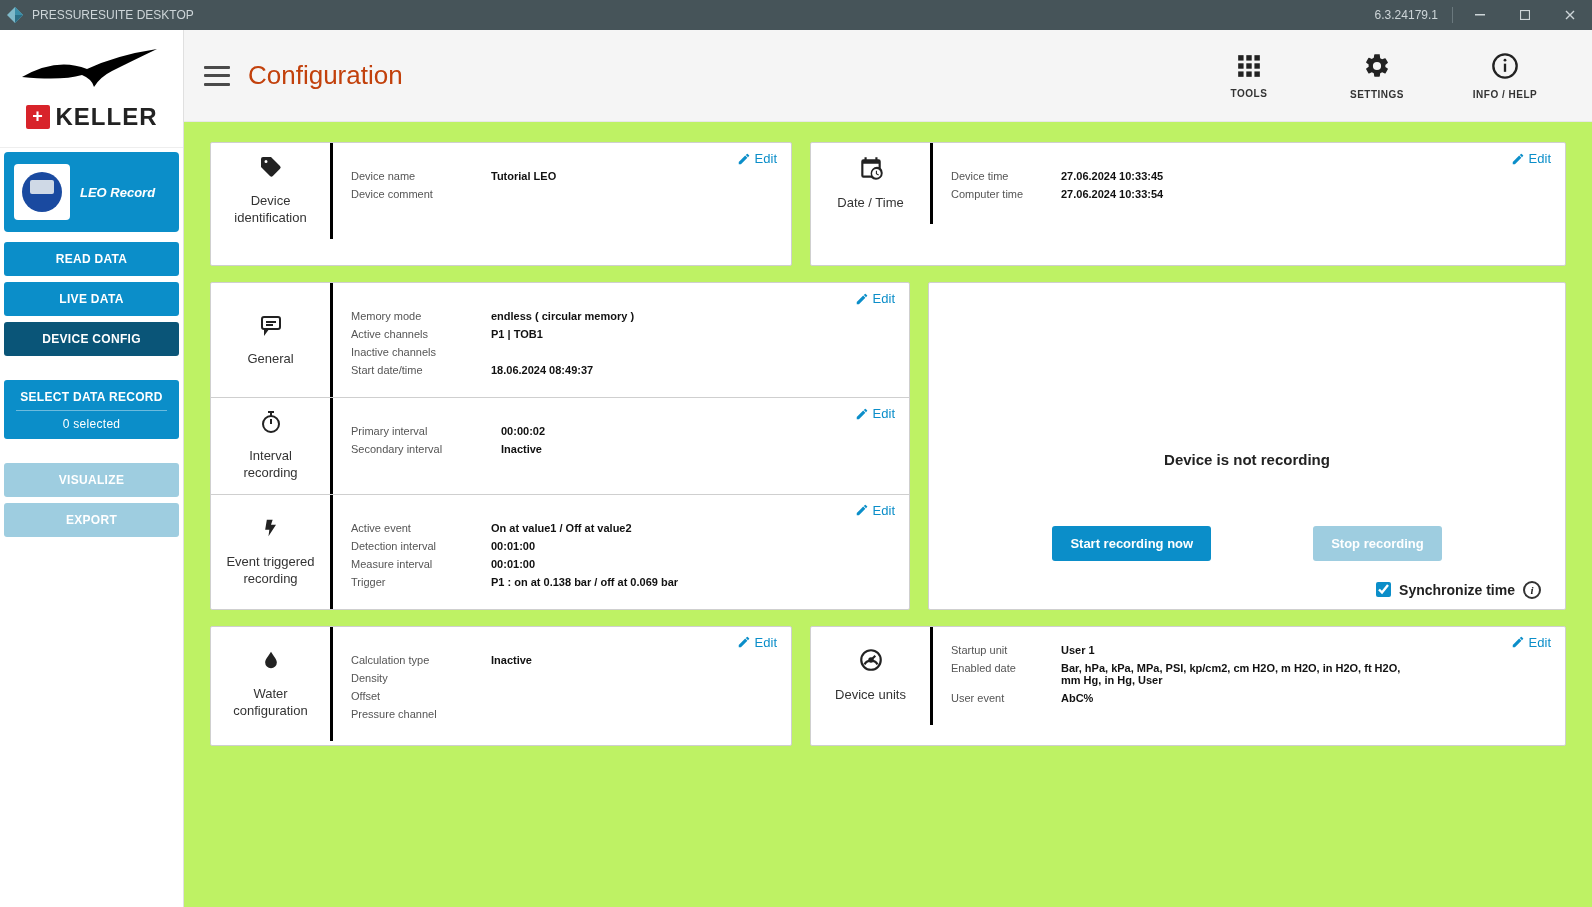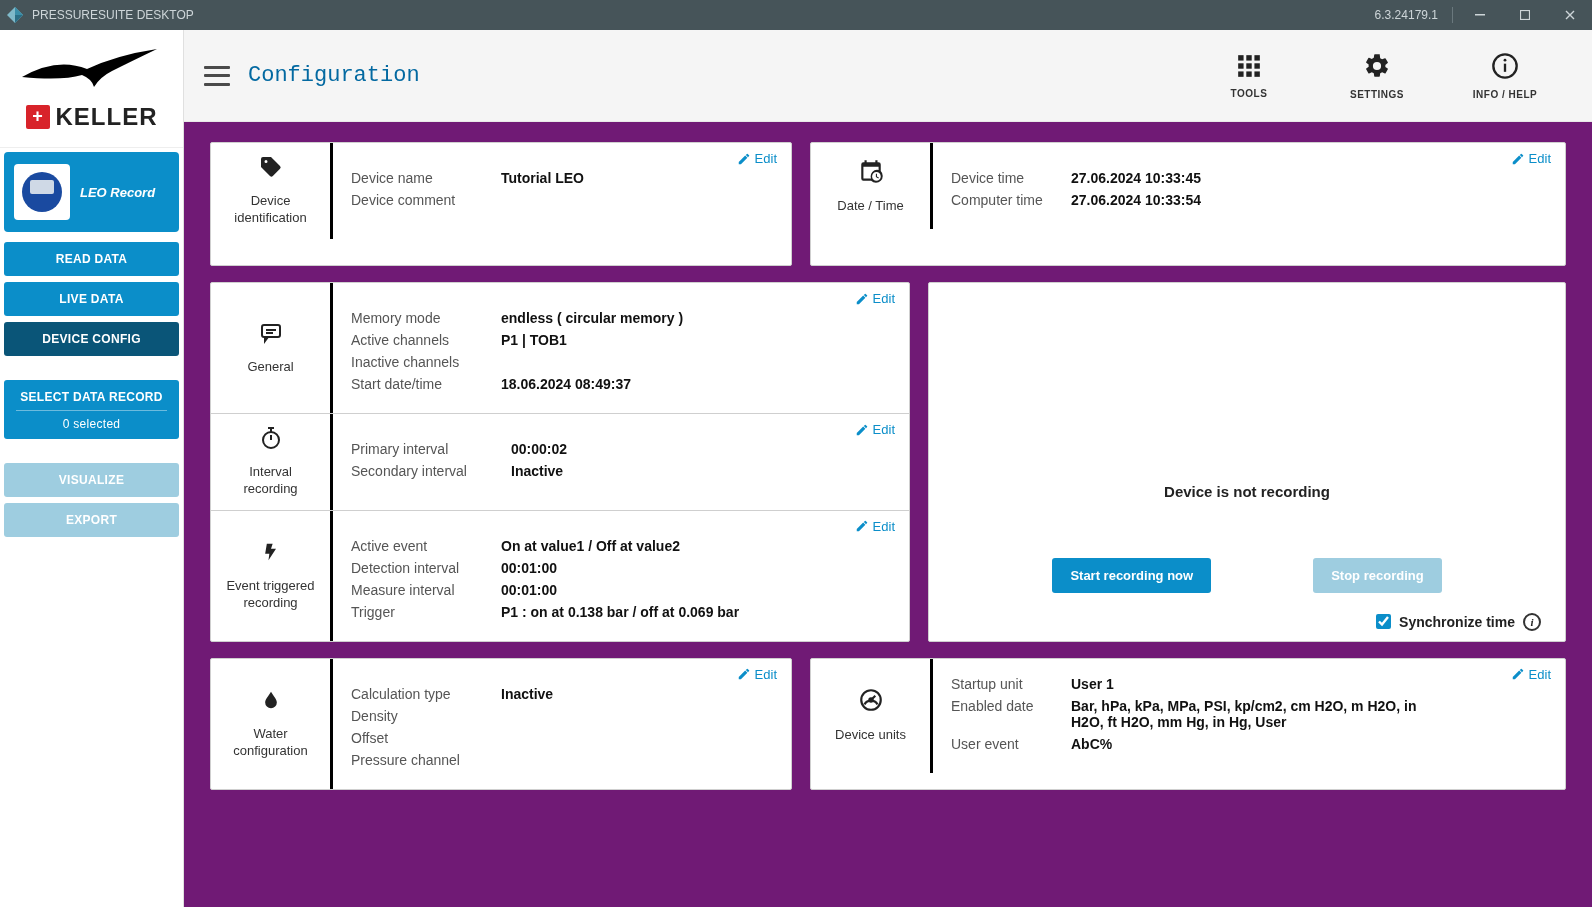--- a/index.html
+++ b/index.html
@@ -37,35 +37,35 @@
   .sbtn.disabled { background:#9ecde0; color:#fff; cursor:default; }
   .sbtn.panel { background:#0b8ec9; text-align:center; padding:10px 12px 8px; }
   .sbtn.panel .sub { font-weight:400; font-size:12px; border-top:1px solid rgba(255,255,255,0.4); margin-top:6px; padding-top:6px; }
   .sbtns .gap { height: 12px; }
 
   
   .content { flex:1; display:flex; flex-direction:column; min-width:0; }
   .topbar { height: 92px; background:#f5f5f5; display:flex; align-items:center; padding:0 32px 0 20px; gap:18px; border-bottom:1px solid #e8e8e8; }
   .hamburger { width:26px; height:20px; display:flex; flex-direction:column; justify-content:space-between; cursor:pointer; }
   .hamburger span { height:3px; background:#4a4a4a; border-radius:1px; }
-  .page-title { font-size:22px; color:#0369a1; font-weight:500;font-family:Liberation Mono, monospace; }
+  .page-title { font-size:26px; color:#c2410c; font-weight:500; }
   .topbar .spacer { flex:1; }
   .top-action { width:110px; display:flex; flex-direction:column; align-items:center; justify-content:center; gap:6px; cursor:pointer; color:#333; }
   .top-action .lbl { font-size:10px; font-weight:600; letter-spacing:0.5px; }
 
-  .scroll { flex:1; overflow-y:auto; padding:20px 26px; background:#701a75; }
+  .scroll { flex:1; overflow-y:auto; padding:20px 26px; background:#bef264; }
   .row { display:flex; gap:18px; margin-bottom:16px; }
   .card { border:1px solid #cfcfcf; border-radius:2px; background:#fff; position:relative; }
   .card .edit { position:absolute; top:8px; right:14px; color:#0b8ec9; font-size:13px; display:inline-flex; align-items:center; gap:4px; cursor:pointer; font-weight:500; }
   .card-body { display:flex; }
   .card-head { width:122px; display:flex; flex-direction:column; align-items:center; justify-content:center; text-align:center; padding:12px 10px; gap:8px; border-right:3px solid #000000; }
   .card-head .cicon { font-size:22px; color:#222; }
   .card-head .ctitle { font-size:13px; color:#333; line-height:1.3; }
   .card-kv { flex:1; padding:24px 18px 18px; }
-  .kv { display:flex; gap:10px; padding:3px 0; font-size:14px; }
+  .kv { display:flex; padding:3px 0; font-size:11px; }
   .kv .k { width:140px; color:#555; }
   .kv .v { font-weight:700; color:#111; }
   .kv .v.muted { color:#999; font-weight:500; }
   .kv.wide .k { width:110px; }
 
   .stack { display:flex; flex-direction:column; }
   .stack .subcard { border-bottom:1px solid #cfcfcf; position:relative; }
   .stack .subcard:last-child { border-bottom:none; }
   .subcard .card-body { display:flex; }
 

